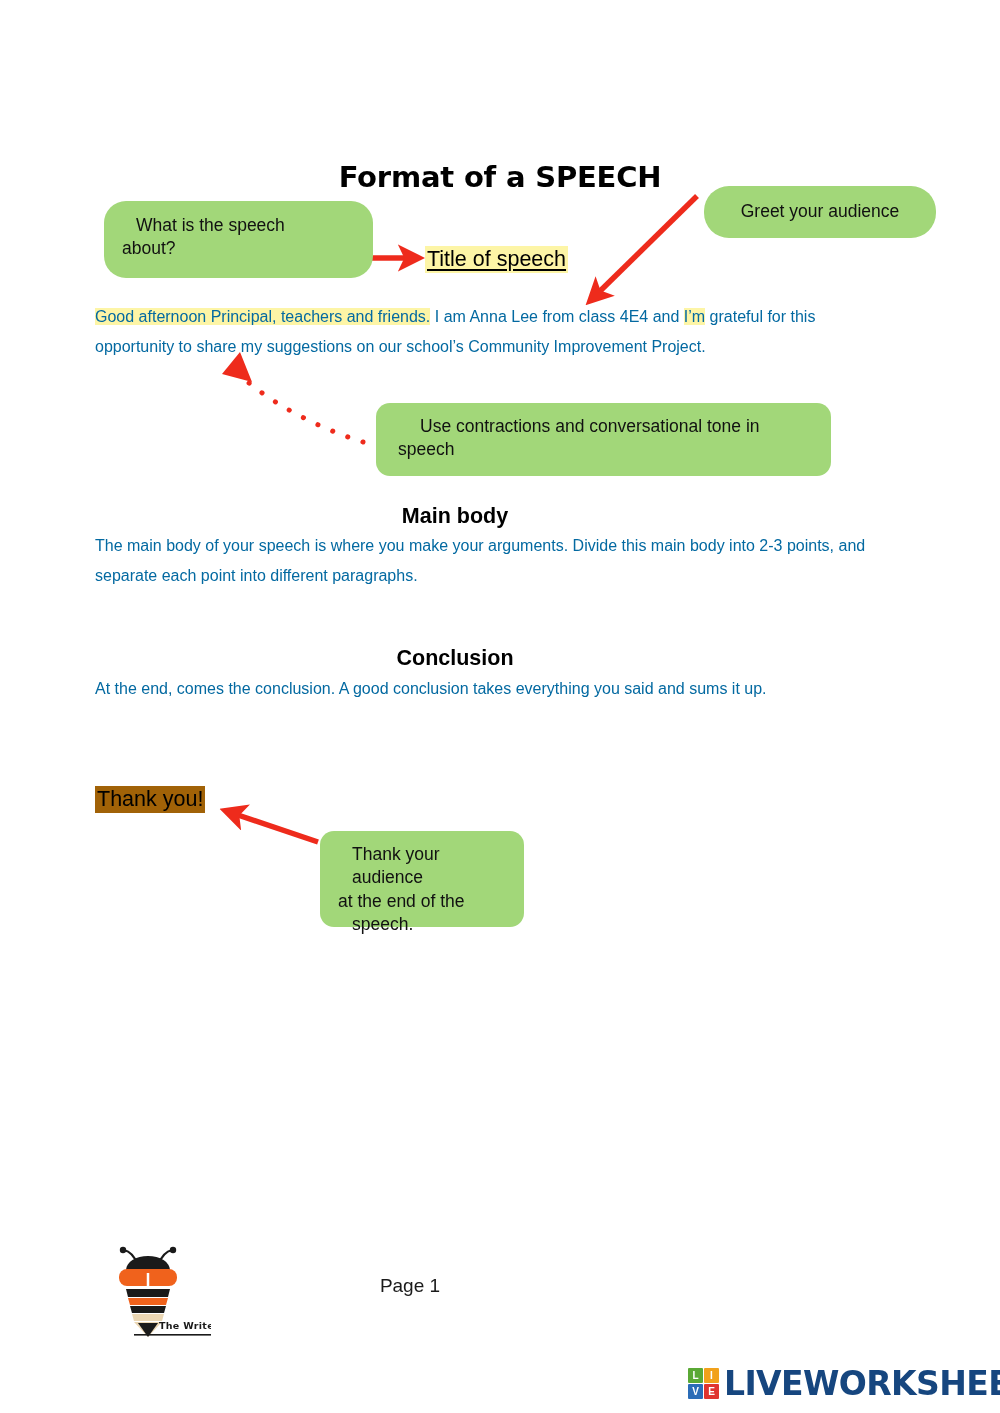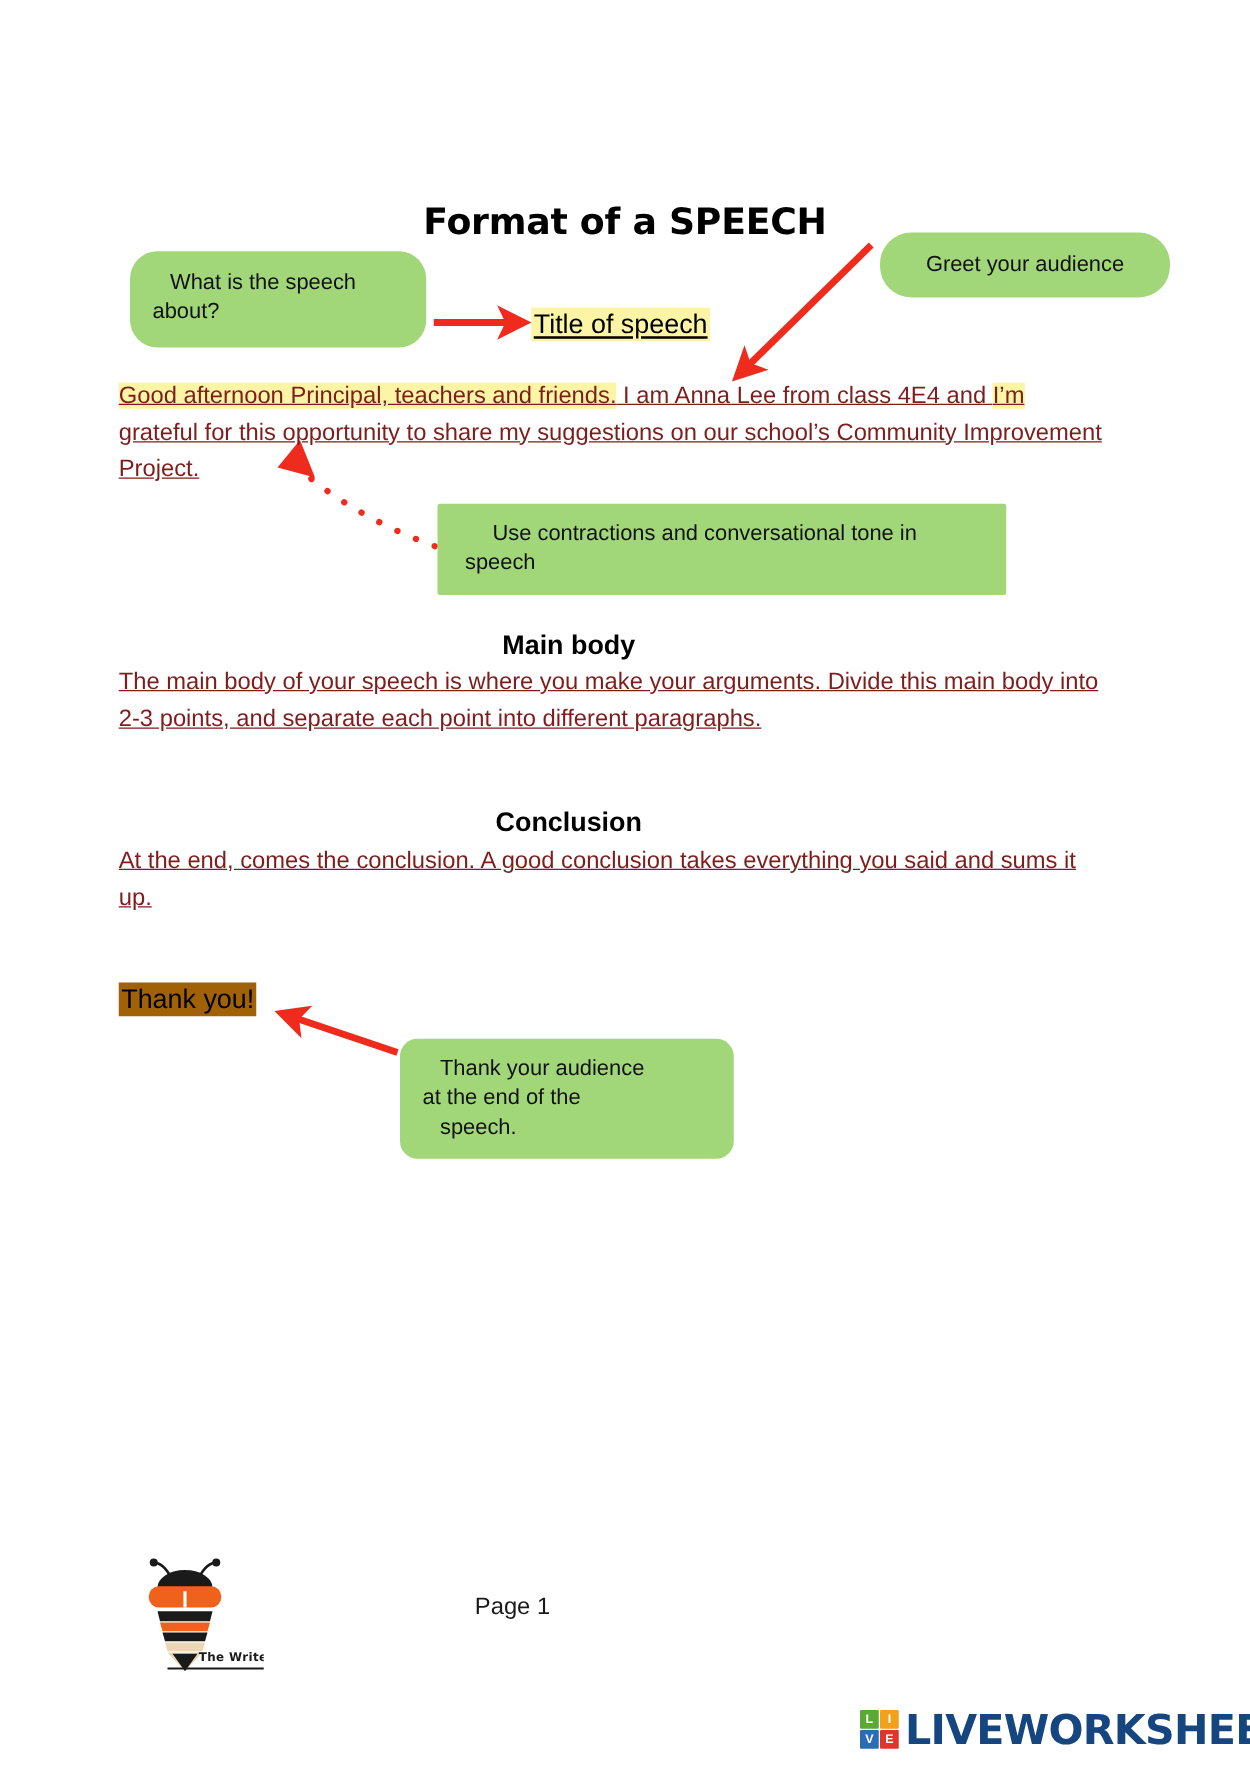--- a/index.html
+++ b/index.html
@@ -37,40 +37,39 @@
   .callout {
     position: absolute;
     background: #a2d779;
     border-radius: 22px;
     box-sizing: border-box;
     font-size: 17.5px;
     line-height: 1.33;
     color: #111;
     padding: 13px 16px 13px 18px;
   }
-  .callout.c-speech-about { left: 104px; top: 201px;  width: 237px; height: 77px; }
+  .callout.c-speech-about { left: 104px; top: 201px;  width: 269px; height: 77px; }
   .callout.c-greet        { left: 704px; top: 186px;  width: 232px; height: 52px;
                             display:flex; align-items:center; justify-content:center;
                             padding: 0 10px; border-radius: 25px; }
-  .callout.c-contractions { left: 350px; top: 403px;  width: 455px; height: 73px;
-                            border-radius: 2px; padding: 12px 14px 12px 22px; }
-  .callout.c-thank        { left: 320px; top: 831px;  width: 267px; height: 96px;
+  .callout.c-contractions { left: 376px; top: 403px;  width: 455px; height: 73px;
+                            border-radius: 14px; padding: 12px 14px 12px 22px; }
+  .callout.c-thank        { left: 320px; top: 831px;  width: 204px; height: 96px;
                             border-radius: 14px; padding: 12px 12px 12px 18px; }
   .callout .indent { padding-left: 22px; }
   .callout .indent-sm { padding-left: 14px; }
 
   
   .body-text {
     position: absolute;
     left: 95px;
     width: 790px;
-    font-size: 19px;
+    font-size: 16px;
     line-height: 29.5px;
-    color: #7f1d1d;
-    text-decoration: underline;
+    color: #0369a1;
   }
   .section-head {
     position: absolute;
     left: 0;
     width: 910px;
     text-align: center;
     font-size: 21.5px;
     font-weight: bold;
     color: #000;
   }

